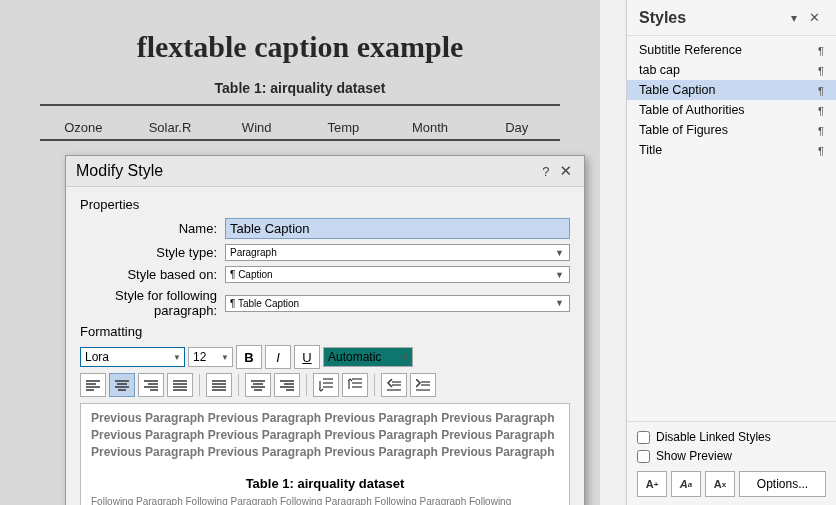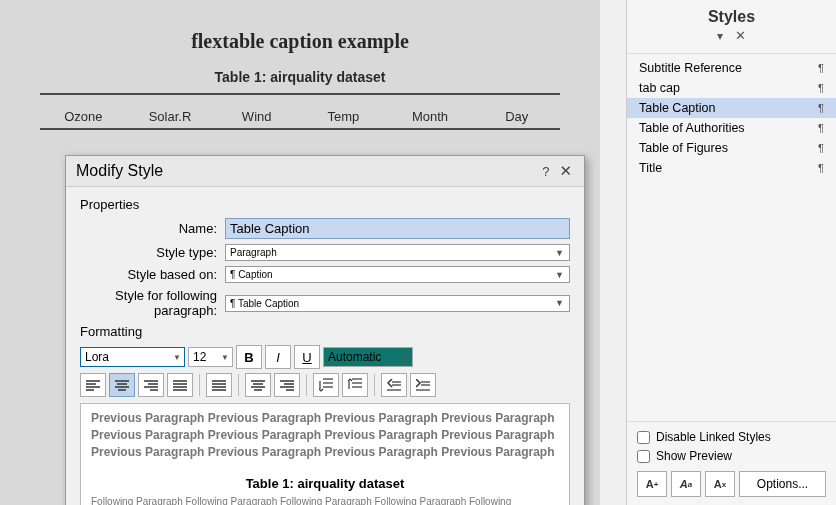--- a/index.html
+++ b/index.html
@@ -18,21 +18,21 @@
       width: 600px;
       height: 505px;
       position: absolute;
       left: 0;
       top: 0;
       padding: 30px 40px;
     }
 
     .doc-title {
       text-align: center;
-      font-size: 20px;
+      font-size: 30px;
       font-weight: bold;
       font-family: Georgia, serif;
       margin-bottom: 16px;
     }
 
     .doc-table-title {
       text-align: center;
       font-size: 14px;
       font-weight: bold;
       margin-bottom: 8px;
@@ -69,21 +69,20 @@
       flex-direction: column;
     }
 
     .styles-panel-header {
       display: flex;
       align-items: center;
       justify-content: space-between;
       padding: 8px 12px;
       background: #f5f5f5;
       border-bottom: 1px solid #ddd;
-      flex-direction: column;
     }
 
     .styles-panel-title {
       font-size: 16px;
       font-weight: bold;
       color: #333;
     }
 
     .styles-panel-controls {
       display: flex;
@@ -101,21 +100,21 @@
     }
 
     .styles-list {
       flex: 1;
       overflow-y: auto;
       padding: 4px 0;
     }
 
     .style-item {
       display: flex;
-      align-items: center;
+      align-items: flex-end;
       justify-content: space-between;
       padding: 3px 12px;
       font-size: 12.5px;
       cursor: pointer;
     }
 
     .style-item.selected {
       background: #c7d8f0;
     }
 

